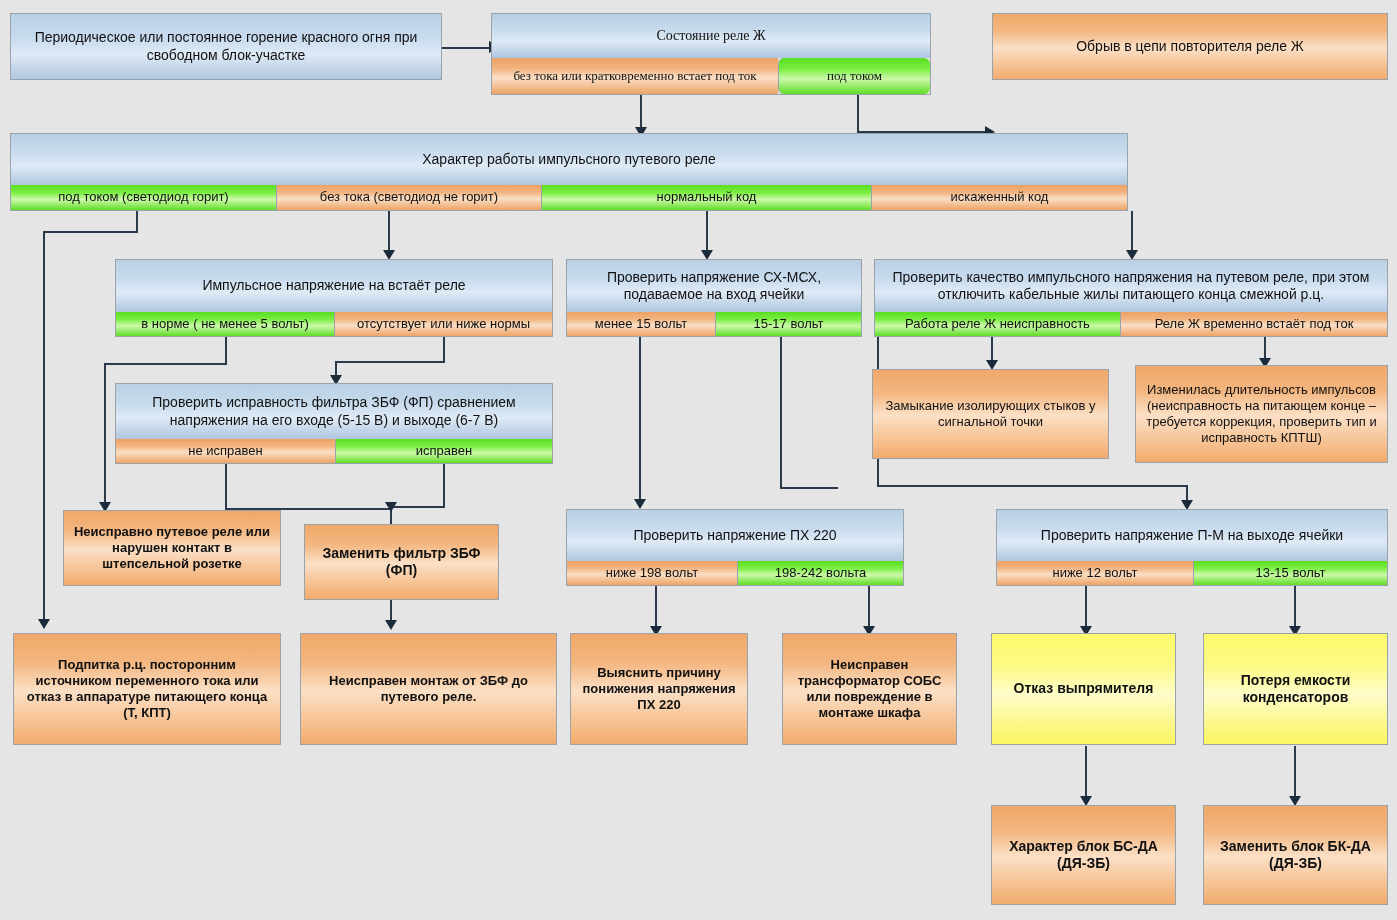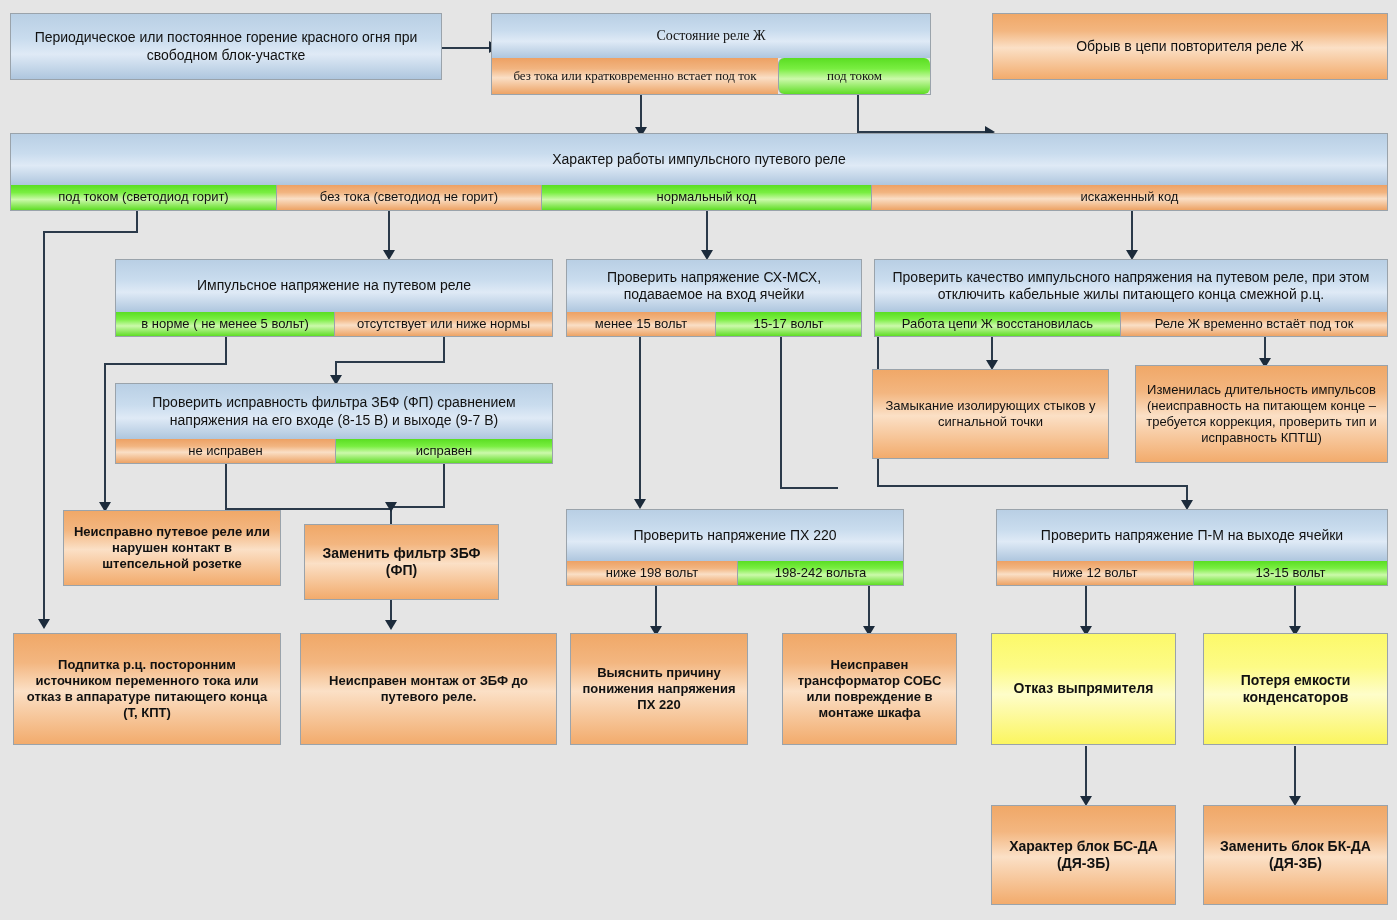--- a/index.html
+++ b/index.html
@@ -128,56 +128,56 @@
     <div class="opts" style="height:36px;">
       <div class="opt opt-orange two-line f13" style="flex:0 0 286px;">без тока или кратковременно встает под ток</div>
       <div class="opt opt-green f13" style="flex:1 1 auto;border-radius:6px;">под током</div>
     </div>
   </div>
 
   <div class="node orange" style="left:992px;top:13px;width:396px;height:67px;">
     <div class="head f14">Обрыв в цепи повторителя реле Ж</div>
   </div>
 
-  <div class="node blue" style="left:10px;top:133px;width:1378px;height:78px;">
+  <div class="node blue" style="left:10px;top:133px;width:1118px;height:78px;">
     <div class="head f14">Характер работы импульсного путевого реле</div>
     <div class="opts" style="height:25px;">
       <div class="opt opt-green f13" style="flex:0 0 265px;">под током (светодиод горит)</div>
       <div class="opt opt-orange f13" style="flex:0 0 265px;">без тока (светодиод не горит)</div>
       <div class="opt opt-green f13" style="flex:0 0 330px;">нормальный код</div>
       <div class="opt opt-orange f13" style="flex:1 1 auto;">искаженный код</div>
     </div>
   </div>
 
   <div class="node blue" style="left:115px;top:259px;width:438px;height:78px;">
-    <div class="head f14">Импульсное напряжение на путевом реле</div>
+    <div class="head f14">Импульсное напряжение на встаёт реле</div>
     <div class="opts" style="height:24px;">
       <div class="opt opt-green f13" style="flex:0 0 218px;">в норме ( не менее 5 вольт)</div>
       <div class="opt opt-orange f13" style="flex:1 1 auto;">отсутствует или ниже нормы</div>
     </div>
   </div>
 
   <div class="node blue" style="left:566px;top:259px;width:296px;height:78px;">
     <div class="head f14">Проверить напряжение СХ-МСХ, подаваемое на вход ячейки</div>
     <div class="opts" style="height:24px;">
       <div class="opt opt-orange f13" style="flex:0 0 148px;">менее 15 вольт</div>
       <div class="opt opt-green f13" style="flex:1 1 auto;">15-17 вольт</div>
     </div>
   </div>
 
   <div class="node blue" style="left:874px;top:259px;width:514px;height:78px;">
     <div class="head f14">Проверить качество импульсного напряжения на путевом реле, при этом отключить кабельные жилы питающего конца смежной р.ц.</div>
     <div class="opts" style="height:24px;">
-      <div class="opt opt-green f13" style="flex:0 0 245px;">Работа цепи Ж восстановилась</div>
+      <div class="opt opt-green f13" style="flex:0 0 245px;">Работа реле Ж неисправность</div>
       <div class="opt opt-orange f13" style="flex:1 1 auto;">Реле Ж временно встаёт под ток</div>
     </div>
   </div>
 
   <div class="node blue" style="left:115px;top:383px;width:438px;height:81px;">
-    <div class="head f14">Проверить исправность фильтра ЗБФ (ФП) сравнением напряжения на его входе (8-15 В) и выходе (9-7 В)</div>
+    <div class="head f14">Проверить исправность фильтра ЗБФ (ФП) сравнением напряжения на его входе (5-15 В) и выходе (6-7 В)</div>
     <div class="opts" style="height:24px;">
       <div class="opt opt-orange f13" style="flex:0 0 219px;">не исправен</div>
       <div class="opt opt-green f13" style="flex:1 1 auto;">исправен</div>
     </div>
   </div>
 
   <div class="node orange" style="left:872px;top:369px;width:237px;height:90px;">
     <div class="head f13">Замыкание  изолирующих стыков у сигнальной точки</div>
   </div>
 

